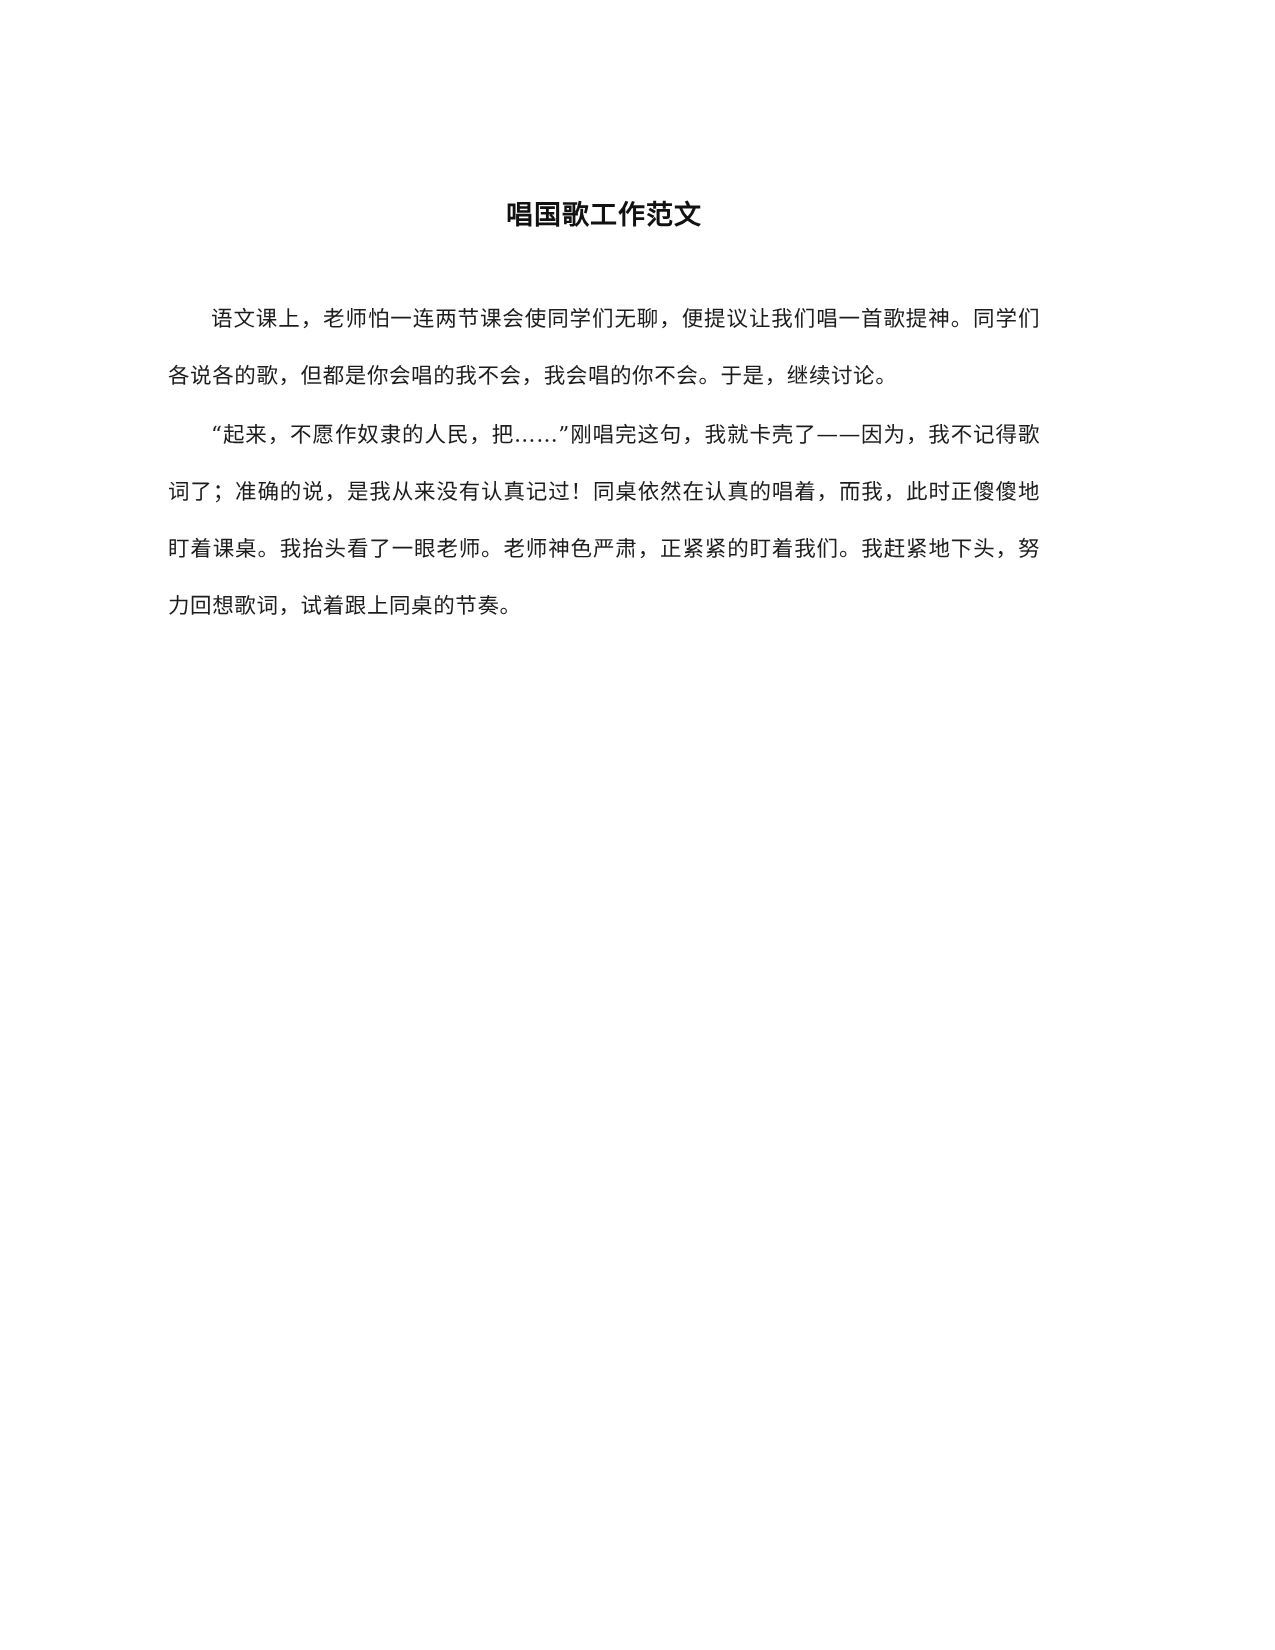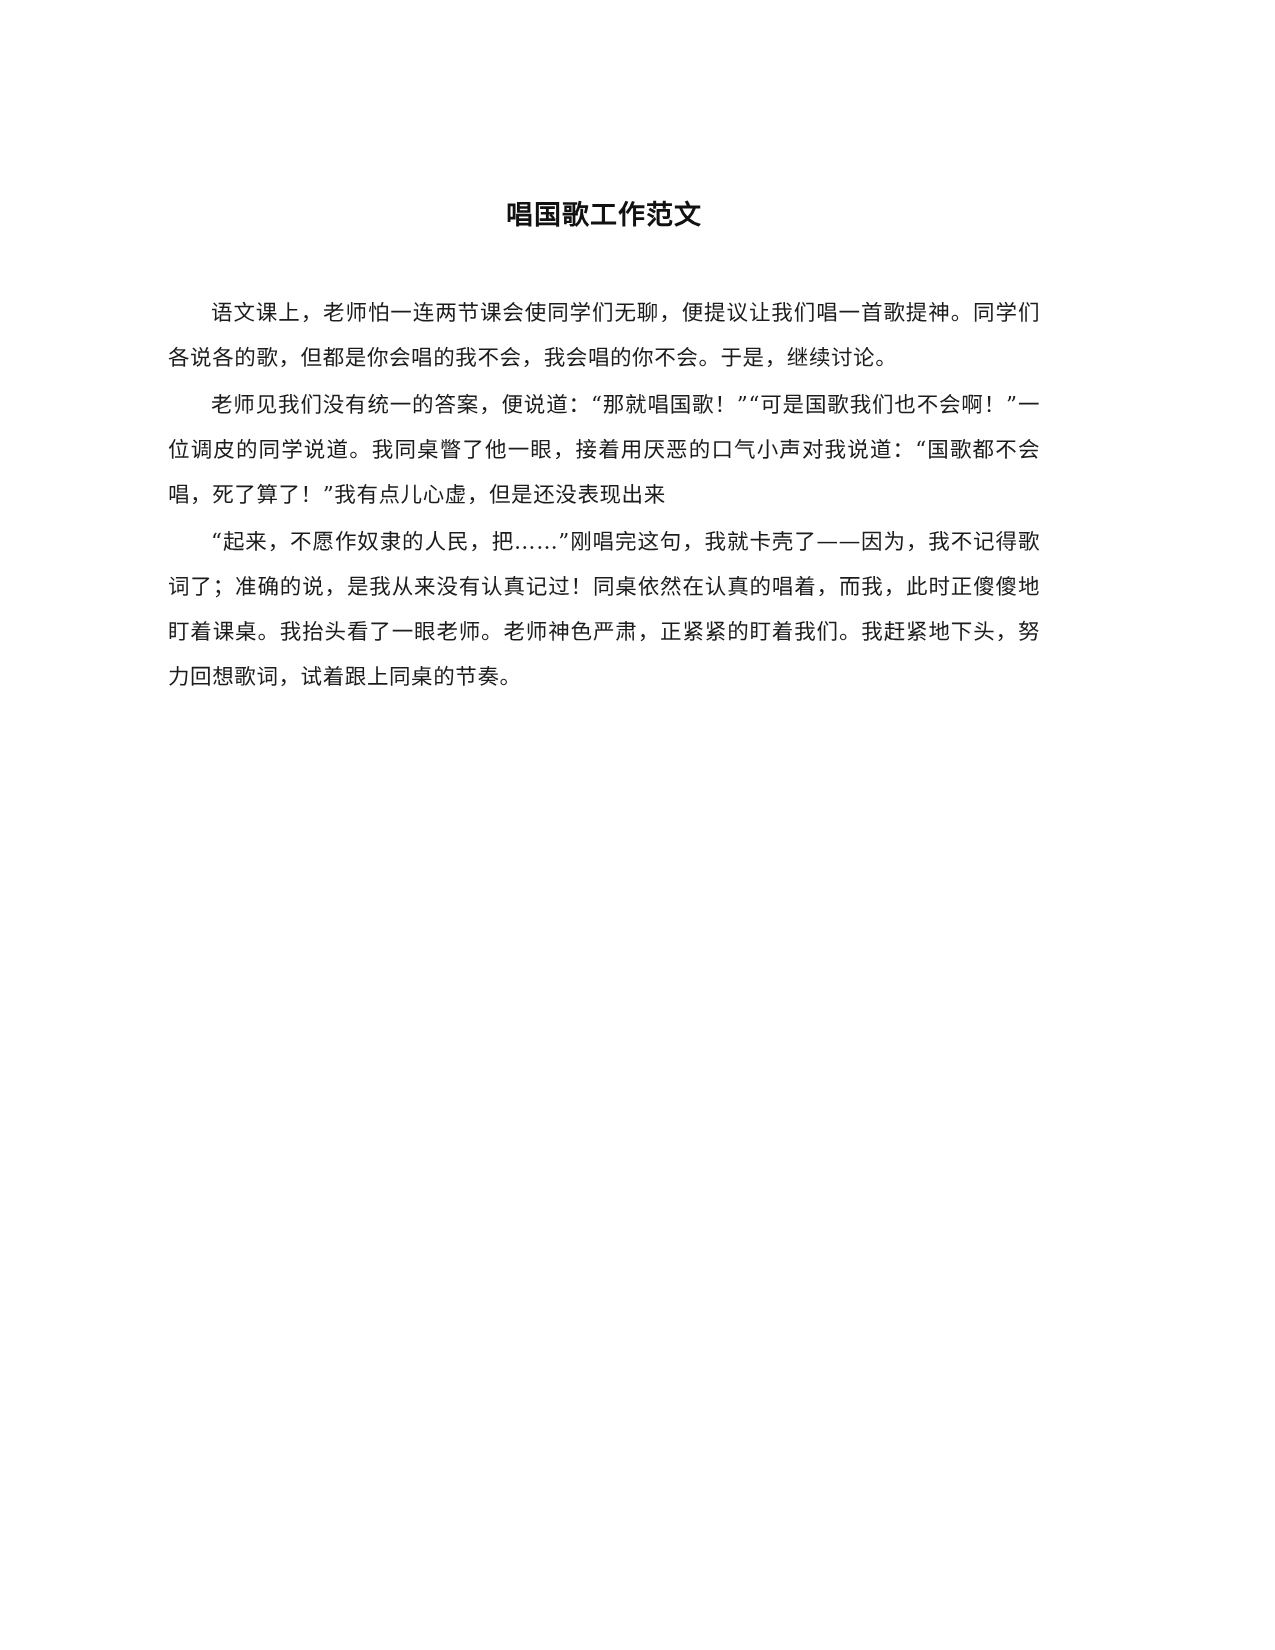--- a/index.html
+++ b/index.html
@@ -40,34 +40,33 @@
     color: #111111;
     line-height: 1.4;
   }
   .body-text {
     margin: 0;
     padding-top: 56px;
   }
   p.para {
     margin: 0 0 2px 0;
     font-size: 21.5px;
-    line-height: 45px;
+    line-height: 57px;
     text-align: justify;
     text-justify: inter-ideograph;
     text-indent: 2em;
     letter-spacing: 0.6px;
     color: #1c1c1c;
     font-family: "DejaVu Serif", "Liberation Serif", serif;
   }
 </style>
 </head>
 <body>
 
 <div class="page">
   <div class="content">
     <h1 class="doc-title">唱国歌工作范文</h1>
     <div class="body-text">
       <p class="para">语文课上，老师怕一连两节课会使同学们无聊，便提议让我们唱一首歌提神。同学们各说各的歌，但都是你会唱的我不会，我会唱的你不会。于是，继续讨论。</p>
-      <p class="para">老师见我们没有统一的答案，便说道：“那就唱国歌！”“可是国歌我们也不会啊！”一位调皮的同学说道。我同桌瞥了他一眼，接着用厌恶的口气小声对我说道：“国歌都不会唱，死了算了！”我有点儿心虚，但是还没表现出来</p>
       <p class="para">“起来，不愿作奴隶的人民，把……”刚唱完这句，我就卡壳了——因为，我不记得歌词了；准确的说，是我从来没有认真记过！同桌依然在认真的唱着，而我，此时正傻傻地盯着课桌。我抬头看了一眼老师。老师神色严肃，正紧紧的盯着我们。我赶紧地下头，努力回想歌词，试着跟上同桌的节奏。</p>
     </div>
   </div>
 </div>
 
 </body></html>

